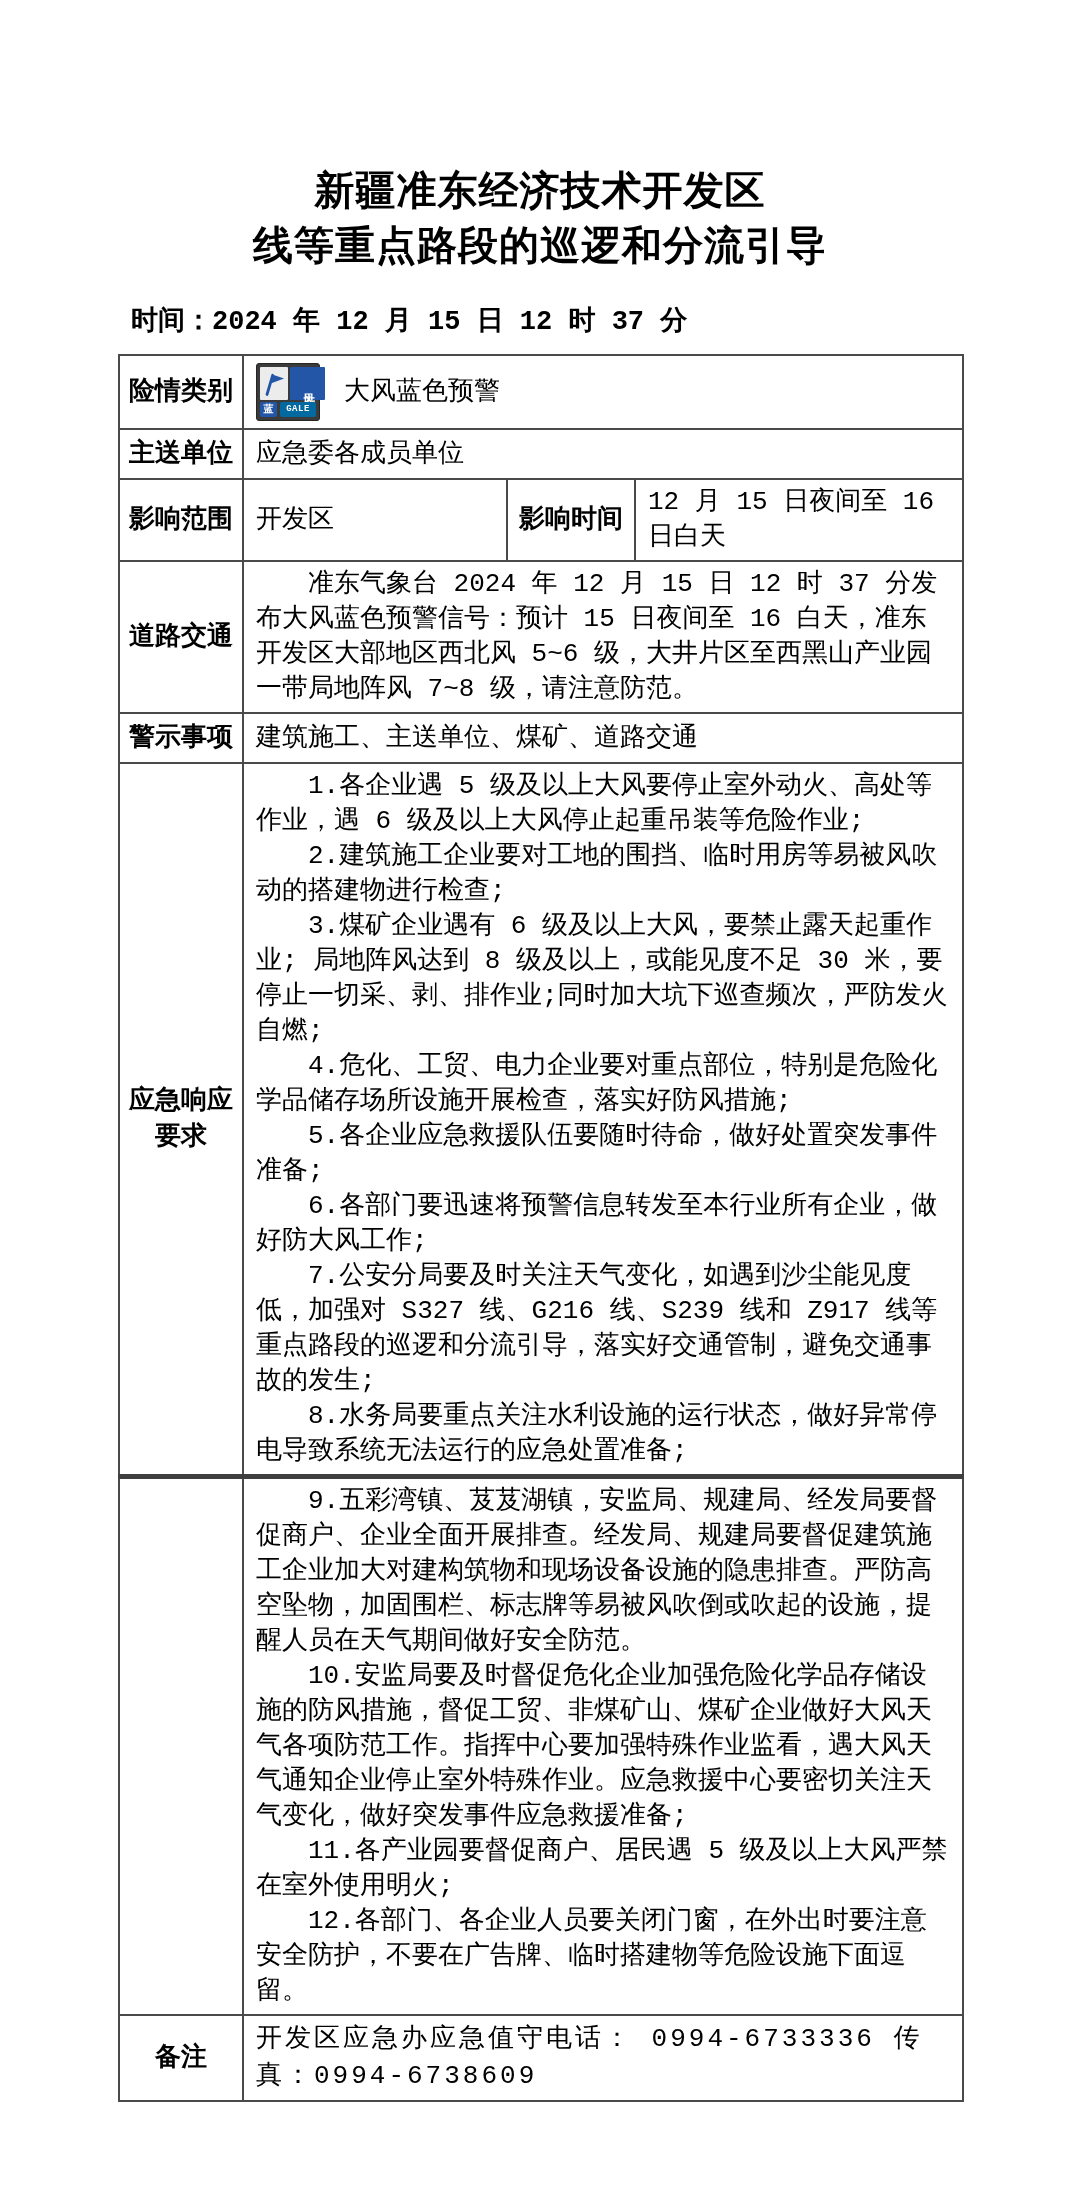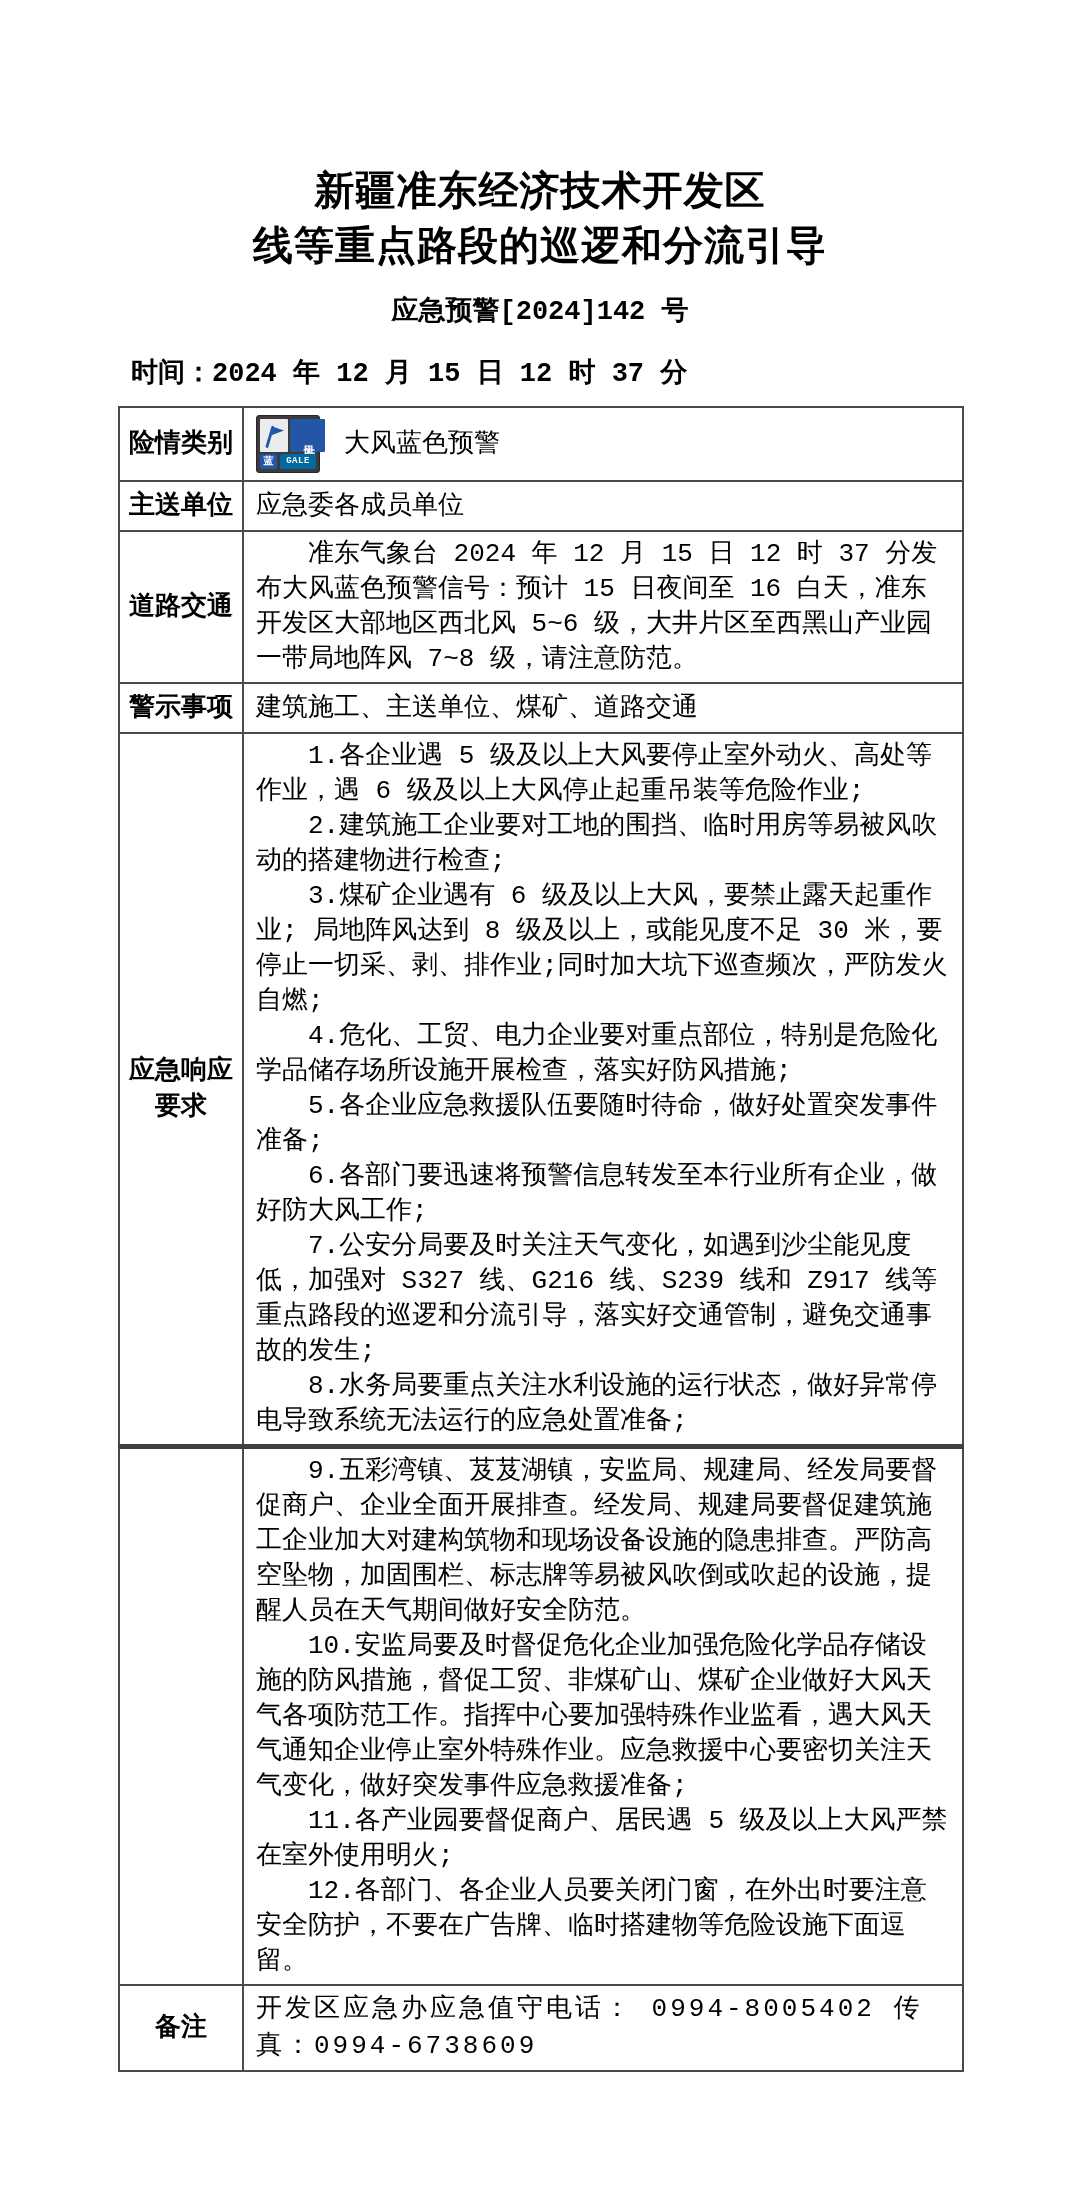--- a/index.html
+++ b/index.html
@@ -132,21 +132,20 @@
   }
 </style>
 </head>
 <body>
 
 <div class="page">
 
   <div class="header">
     <div class="title-line">新疆准东经济技术开发区</div>
     <div class="title-line">线等重点路段的巡逻和分流引导</div>
-    <div class="doc-number">应急预警[2024]142 号</div>
   </div>
 
   <div class="time-line">时间：2024 年 12 月 15 日 12 时 37 分</div>
 
   <table class="notice">
     <colgroup>
       <col style="width:124px">
       <col style="width:264px">
       <col style="width:128px">
       <col style="width:328px">
@@ -175,20 +174,26 @@
           <span>大风蓝色预警</span>
         </div>
       </td>
     </tr>
 
     <tr class="row-recipients">
       <th>主送单位</th>
       <td colspan="3">应急委各成员单位</td>
     </tr>
 
+    <tr class="row-scope">
+      <th>影响范围</th>
+      <td>开发区</td>
+      <th>影响时间</th>
+      <td>12 月 15 日夜间至 16 日白天</td>
+    </tr>
 
     <tr class="row-warning-info">
       <th>道路交通</th>
       <td colspan="3">
         <p class="para">准东气象台 2024 年 12 月 15 日 12 时 37 分发布大风蓝色预警信号：预计 15 日夜间至 16 白天，准东开发区大部地区西北风 5~6 级，大井片区至西黑山产业园一带局地阵风 7~8 级，请注意防范。</p>
       </td>
     </tr>
 
     <tr class="row-warning-items">
       <th>警示事项</th>
@@ -215,19 +220,19 @@
         <p class="para">9.五彩湾镇、芨芨湖镇，安监局、规建局、经发局要督促商户、企业全面开展排查。经发局、规建局要督促建筑施工企业加大对建构筑物和现场设备设施的隐患排查。严防高空坠物，加固围栏、标志牌等易被风吹倒或吹起的设施，提醒人员在天气期间做好安全防范。</p>
         <p class="para">10.安监局要及时督促危化企业加强危险化学品存储设施的防风措施，督促工贸、非煤矿山、煤矿企业做好大风天气各项防范工作。指挥中心要加强特殊作业监看，遇大风天气通知企业停止室外特殊作业。应急救援中心要密切关注天气变化，做好突发事件应急救援准备;</p>
         <p class="para">11.各产业园要督促商户、居民遇 5 级及以上大风严禁在室外使用明火;</p>
         <p class="para">12.各部门、各企业人员要关闭门窗，在外出时要注意安全防护，不要在广告牌、临时搭建物等危险设施下面逗留。</p>
       </td>
     </tr>
 
     <tr class="row-remarks">
       <th>备注</th>
       <td colspan="3">
-        <p class="remark-text">开发区应急办应急值守电话： 0994-8005402 传真：0994-6738609</p>
+        <p class="remark-text">开发区应急办应急值守电话： 0994-6733336 传真：0994-6738609</p>
       </td>
     </tr>
 
   </tbody>
     </table>
 </div>
 
 </body></html>

